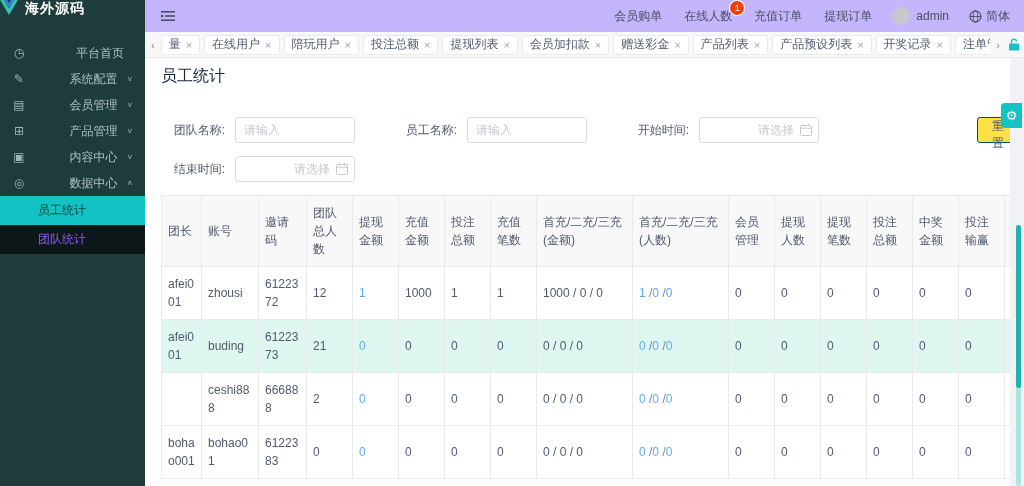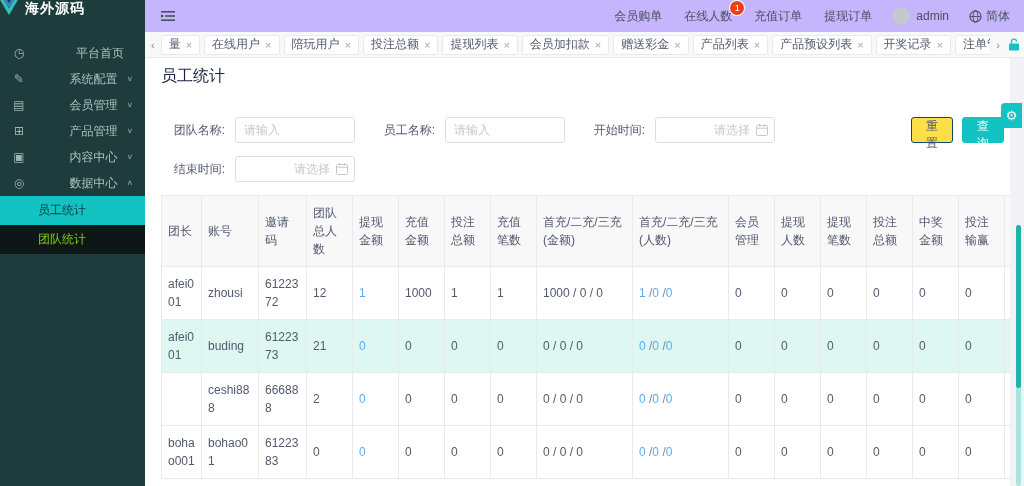--- a/index.html
+++ b/index.html
@@ -10,21 +10,21 @@
   
   .sidebar { width:145px; flex-shrink:0; background:#1e3c3c; display:flex; flex-direction:column; }
   .logo { height:32px; display:flex; align-items:flex-start; padding-left:0; gap:7px; }
   .logo-text { color:#ffffff; font-weight:bold; font-size:14px; letter-spacing:1px; }
   .side-nav { padding-top:8px; }
   .menu-item { height:26px; display:flex; align-items:center; gap:9px; padding:0 12px; color:#afc2c2; cursor:pointer; }
   .menu-item .mi-icon { width:14px; text-align:center; font-size:12px; color:#9fb5b5; }
   .menu-item .mi-label { flex:1;text-align:right; }
   .menu-item .mi-arrow { font-size:9px; color:#8aa0a0; transform:scaleY(.8); }
   .submenu { background:#0d1717; }
-  .submenu-item { height:29px; display:flex; align-items:center; padding-left:38px; color:#84cc16; cursor:pointer; }
+  .submenu-item { height:29px; display:flex; align-items:center; padding-left:38px; color:#8b5cf6; cursor:pointer; }
   .submenu-item.active { background:#13c2c2; color:#0a3d3d; }
 
   
   .main { flex:1; min-width:0; display:flex; flex-direction:column; position:relative; }
   .topbar { height:32px; background:#c4b5fd; display:flex; align-items:center; padding:0 14px 0 16px; flex-shrink:0; }
   .collapse-btn { cursor:pointer; display:flex; align-items:center; }
   .topbar-right { margin-left:auto; display:flex; align-items:center; gap:20px; color:#495060; }
   .top-link { cursor:pointer; position:relative; }
   .badge { position:absolute; top:-7px; right:-12px; background:#ed4014; color:#fff; min-width:14px; height:14px; line-height:14px; border-radius:8px; font-size:9px; text-align:center; padding:0 3px; box-shadow:0 0 0 1px #fff; }
   .user-chip { display:flex; align-items:center; gap:6px; cursor:pointer; }
@@ -40,21 +40,21 @@
   .lock-icon { flex-shrink:0; margin-left:2px; cursor:pointer; display:flex; }
 
   
   .content { flex:1; background:#fff; margin-right:14px; padding:8px 16px 0 16px; overflow:hidden; }
   .breadcrumb { color:#80878f; margin-bottom:14px; }
   .breadcrumb .crumb { cursor:pointer; }
   .breadcrumb .sep { margin:0 6px; color:#c5c8ce; }
   .page-title { font-size:16px; color:#17233d; font-weight:500; margin-bottom:30px; }
 
   .filter-row { display:flex; align-items:center; margin-bottom:13px; }
-  .filter-group { display:flex; align-items:center; margin-right:16px; }
+  .filter-group { display:flex; align-items:center; margin-right:38px; }
   .filter-group label { width:64px; text-align:right; margin-right:10px; color:#515a6e; white-space:nowrap; }
   .fl-input { width:120px; height:26px; border:1px solid #dcdee2; border-radius:3px; padding:0 8px; font-size:12px; color:#515a6e; outline:none; background:#fff; }
   .fl-input::placeholder { color:#c5c8ce; }
   .date-wrap { position:relative; }
   .date-wrap .fl-input { padding-right:24px;text-align:right; }
   .cal-icon { position:absolute; right:7px; top:7px; pointer-events:none; }
   .filter-buttons { display:flex; gap:9px; margin-left:120px; }
   .btn { height:26px; border-radius:3px; font-size:12px; cursor:pointer; letter-spacing:3px; padding:0 11px 0 14px; }
   .btn-default { background:#fde047; border:1px solid #0c4a6e; color:#515a6e;font-family:Liberation Mono, monospace; }
   .btn-primary { background:#13c2c2; border:1px solid #13c2c2; color:#fff; }

